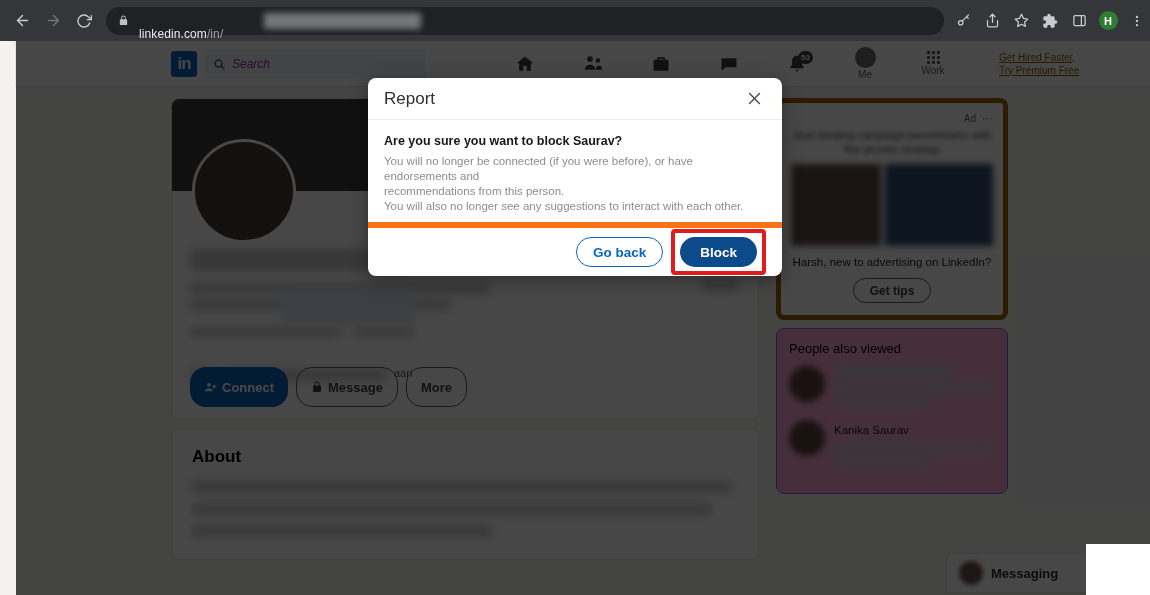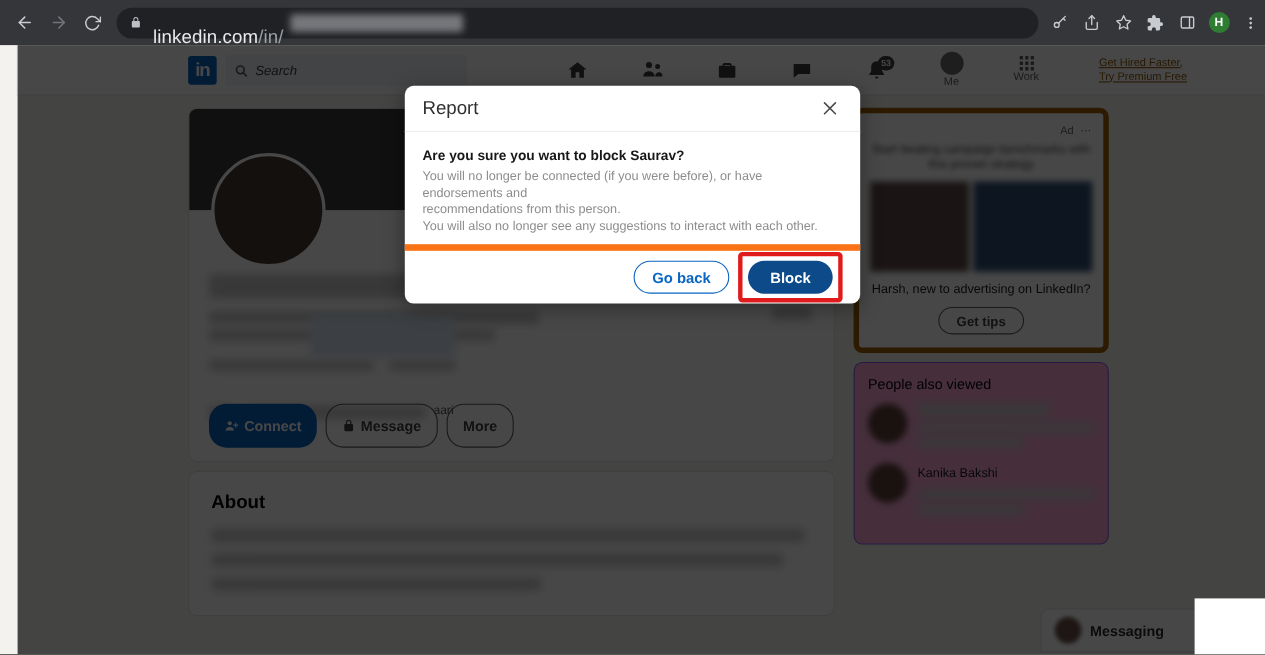--- a/index.html
+++ b/index.html
@@ -32,21 +32,21 @@
     height: 28px;
     width: 875px;
     background: #202124;
     border-radius: 14px;
     display: flex; align-items: center;
     padding: 0 12px;
     position: relative;
   }
   .lock-icon { color: #bdc1c6; margin-right: 10px; display:flex; }
   .url-text {
-    font-size: 17px; color: #e8eaed;
+    font-size: 12px; color: #e8eaed;
     white-space: nowrap; letter-spacing: 0.1px; margin-top: 27px;
   }
   .url-text .path { color: #9aa0a6; }
   .url-blur {
     position: absolute;
     left: 158px; top: 6px;
     width: 157px; height: 16px;
     background: #7d7f83;
     border-radius: 2px;
     filter: blur(3.2px);
@@ -95,21 +95,21 @@
     font-family: "Liberation Sans", sans-serif;
     letter-spacing: -1px;
   }
   .li-search {
     margin-left: 8px;
     width: 220px; height: 28px;
     background: #edf3f8; border-radius: 3px;
     display: flex; align-items: center; padding: 0 8px;
     gap: 7px;
   }
-  .li-search .ph { font-size: 12px; color: #404040; font-style: italic; }
+  .li-search .ph { font-size: 12px; color: #a21caf; font-style: italic; }
   .li-nav-items { display: flex; align-items: center; margin-left: 80px; gap: 28px; }
   .li-nav-item {
     display: flex; flex-direction: column; align-items: center;
     color: #5f5f5f; font-size: 10px; position: relative;
     min-width: 40px;
   }
   .li-nav-item .lbl { margin-top: 1px; }
   .nbadge {
     position: absolute; top: -3px; right: 4px;
     background: #404040; color: #fff;
@@ -506,21 +506,21 @@
             <span class="pav-av"></span>
             <span class="pav-lines">
               <span class="blurline pav-l1" style="display:block"></span>
               <span class="blurline pav-l2" style="display:block"></span>
               <span class="blurline pav-l3" style="display:block"></span>
             </span>
           </div>
           <div class="pav-row">
             <span class="pav-av"></span>
             <span class="pav-lines">
-              <span class="pav-name">Kanika Bakshi</span>
+              <span class="pav-name">Kanika Saurav</span>
               <span class="blurline pav-l2" style="display:block;margin-top:6px"></span>
               <span class="blurline pav-l3" style="display:block"></span>
             </span>
           </div>
         </div>
       </div>
 
       <div class="msg-bar">
         <span class="msg-av"></span>
         <span class="msg-lbl">Messaging</span>

